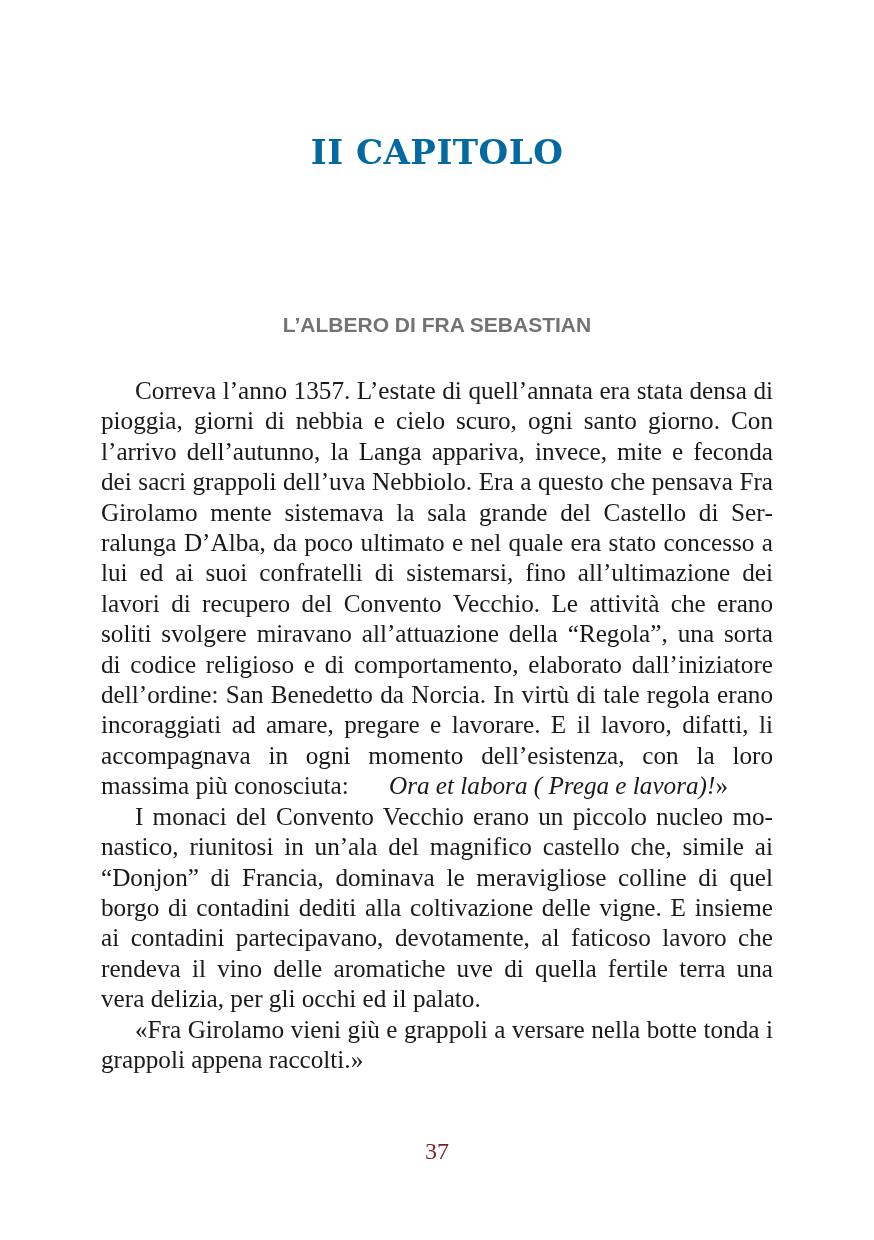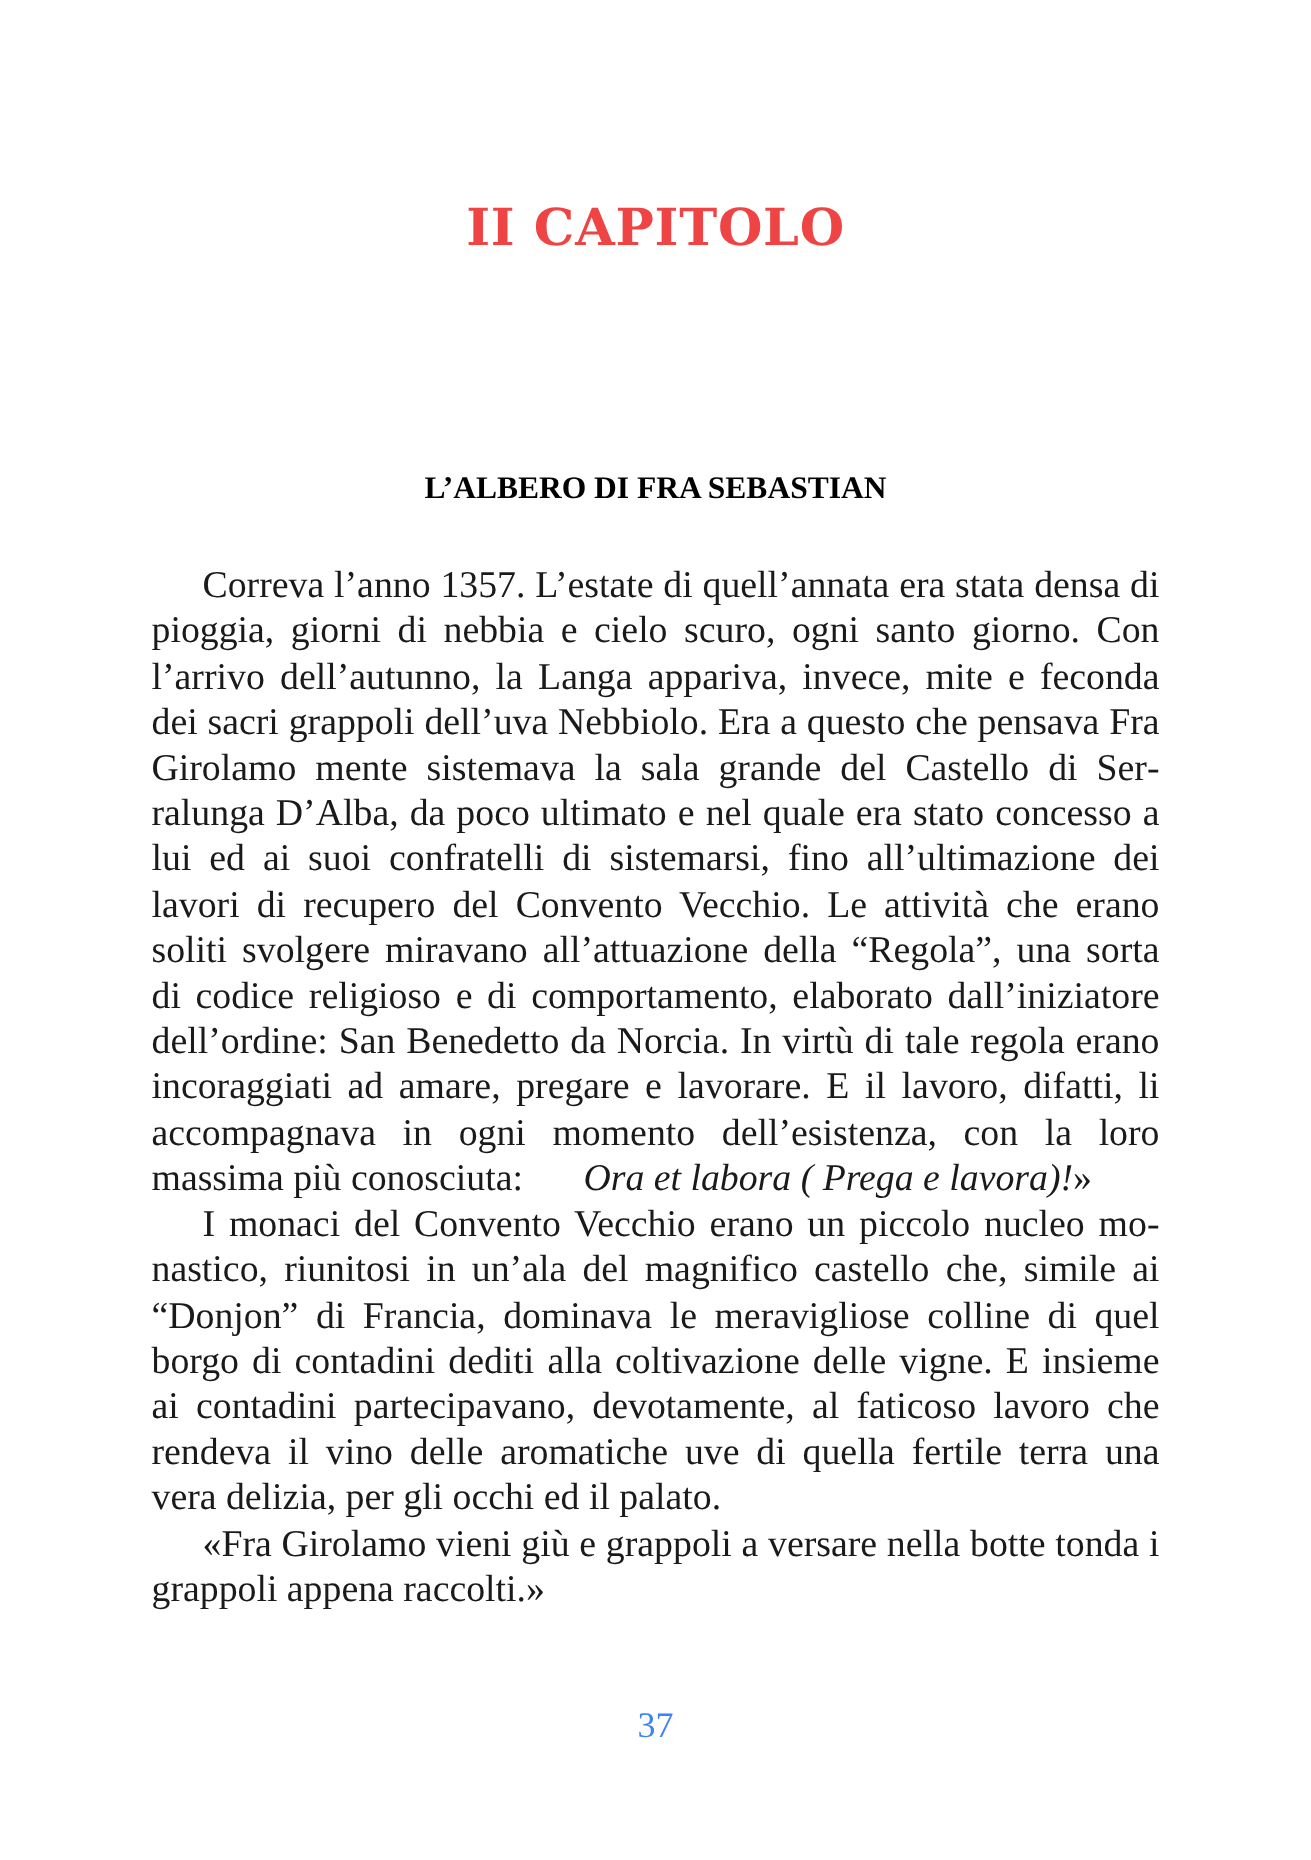--- a/index.html
+++ b/index.html
@@ -24,33 +24,33 @@
     .chapter-title {
       position: absolute;
       top: 132px;
       left: 0;
       width: 874px;
       text-align: center;
       font-family: "DejaVu Serif", serif;
       font-weight: bold;
       font-size: 34px;
       letter-spacing: 0.5px;
-      color: #ef4444;
+      color: #0369a1;
       margin: 0;
     }
     .section-title {
       position: absolute;
       top: 313px;
       left: 0;
       width: 874px;
       text-align: center;
-      font-family: Liberation Serif, serif;
+      font-family: Liberation Sans, sans-serif;
       font-weight: bold;
       font-size: 21px;
-      color: #000000;
+      color: #737373;
       margin: 0;
     }
     .body-text {
       position: absolute;
       top: 376px;
       left: 101px;
       width: 672px;
       font-family: "Liberation Serif", serif;
       font-size: 25.2px;
       line-height: 30.4px;
@@ -67,21 +67,21 @@
       margin-left: 34px;
     }
     .page-number {
       position: absolute;
       top: 1138px;
       left: 0;
       width: 874px;
       text-align: center;
       font-family: "Liberation Serif", serif;
       font-size: 24px;
-      color: #3b82f6;
+      color: #7f1d1d;
     }
   </style>
 </head>
 <body>
 
 <div class="page">
   <h1 class="chapter-title">II CAPITOLO</h1>
   <h2 class="section-title">L’ALBERO DI FRA SEBASTIAN</h2>
 
   <div class="body-text">

